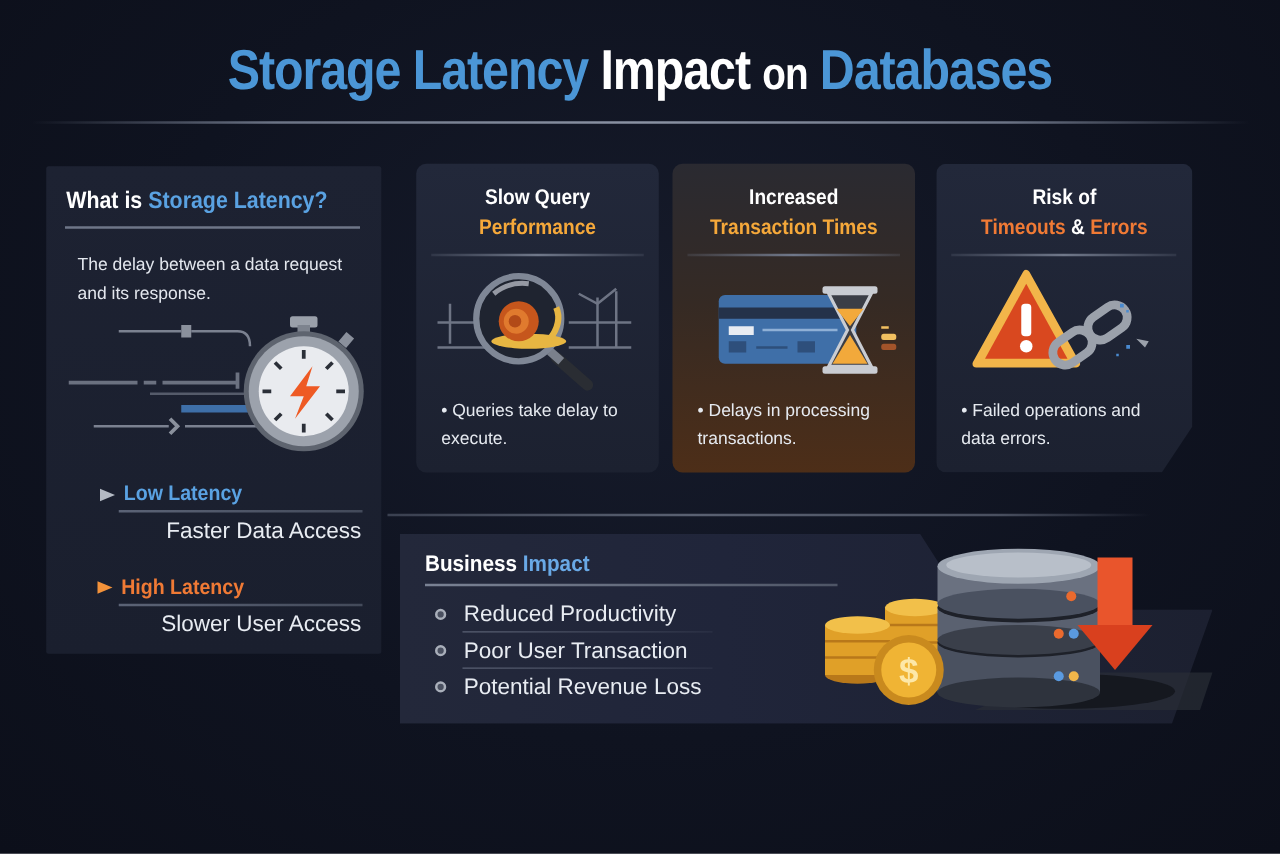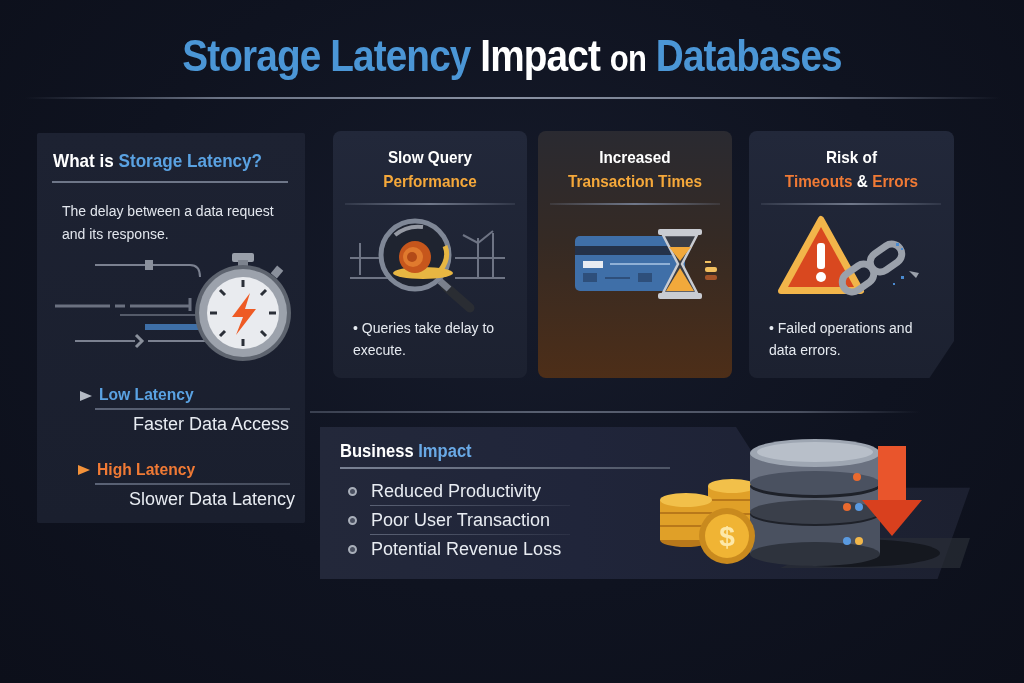--- a/index.html
+++ b/index.html
@@ -157,21 +157,21 @@
         <linearGradient id="go" x1="0" x2="1">
           <stop offset="0" stop-color="#f08a30" stop-opacity="0"></stop>
           <stop offset="1" stop-color="#f3923a"></stop>
         </linearGradient>
       </defs>
     <line x1="0" y1="7" x2="58" y2="7" stroke="url(#go)" stroke-width="2"></line>
     <path d="M56 2 L68 7 L56 12 Z" fill="#f3923a"></path>
   </svg>
   <div class="lat-label" style="left:97px;top:460px;color:#f07a35">High Latency</div>
   <div class="lat-rule" style="left:95px;top:483px;width:195px"></div>
-  <div class="lat-sub" style="left:129px;top:489px">Slower Data Latency</div>
+  <div class="lat-sub" style="left:129px;top:489px">Slower User Access</div>
 </div>
 
 <div class="card" style="left:333px">
   <div class="card-title">
     <div>Slow Query</div>
     <div class="hl-yellow">Performance</div>
   </div>
   <div class="card-rule"></div>
   <div class="card-icon">
     <svg width="170" height="100" viewBox="0 0 170 100">
@@ -217,20 +217,21 @@
       <rect x="108" y="16" width="44" height="6" rx="2" fill="#c9ccd2"></rect>
       <rect x="108" y="80" width="44" height="6" rx="2" fill="#c9ccd2"></rect>
       <path d="M113 22 L147 22 L132 51 L147 80 L113 80 L128 51 Z" fill="#3b3e46" stroke="#c9ccd2" stroke-width="2.5"></path>
       <path d="M119 34 L141 34 L130 48 Z" fill="#f2a93b"></path>
       <path d="M130 55 L144 78 L116 78 Z" fill="#f2a93b"></path>
       <rect x="155" y="48" width="6" height="2" fill="#f2c060"></rect>
       <rect x="155" y="54" width="12" height="5" rx="2" fill="#f2c060"></rect>
       <rect x="155" y="62" width="12" height="5" rx="2" fill="#a3542a"></rect>
     </svg>
   </div>
+  <div class="card-text">• <span>Delays in processing transactions.</span></div>
 </div>
 
 <div class="card cut" style="left:749px;width:205px">
   <div class="card-title">
     <div>Risk of</div>
     <div><span class="hl-orange">Timeouts</span> <span>&amp;</span> <span class="hl-orange">Errors</span></div>
   </div>
   <div class="card-rule" style="width:180px"></div>
   <div class="card-icon">
     <svg width="180" height="100" viewBox="0 0 180 100">

